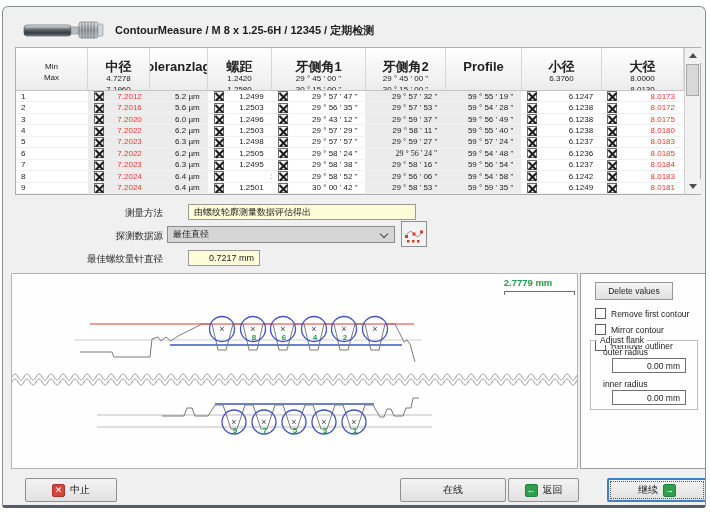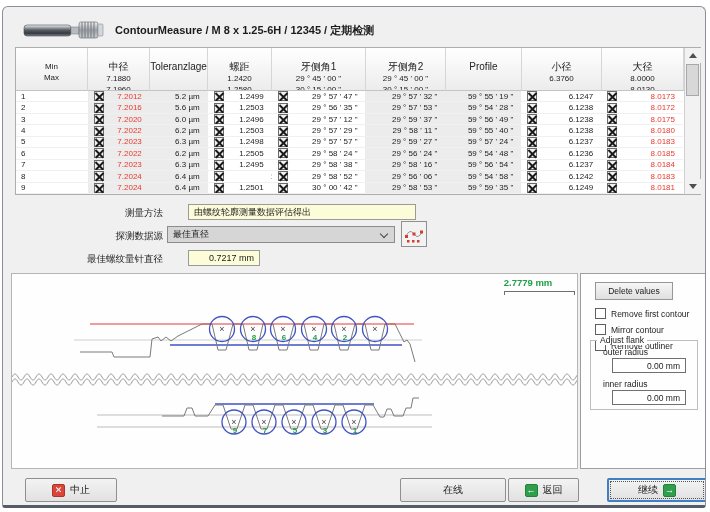--- a/index.html
+++ b/index.html
@@ -12,21 +12,21 @@
   
   #title{position:absolute;left:112px;top:16px;font-size:11px;font-weight:bold;color:#1c1c1c;}
 
   
   #tablewrap{position:absolute;left:12px;top:40px;width:686px;height:148px;background:#fff;
     border:1px solid #aeaeae;}
   #thead{display:flex;height:43px;}
   .hcell{border-right:1px solid #d6d6d6;border-bottom:1px solid #c4c4c4;
     background:linear-gradient(#ffffff,#ececec);display:flex;flex-direction:column;
     align-items:center;justify-content:flex-start;padding-top:13px;overflow:hidden;}
-  .ht{font-size:10px;font-weight:normal;color:#222;line-height:12px;white-space:nowrap;}
+  .ht{font-size:13px;font-weight:bold;color:#222;line-height:12px;white-space:nowrap;}
   .hm,.hx{font-size:8px;color:#222;line-height:11px;white-space:nowrap;}
   #tbody{position:absolute;left:0;top:43px;right:17px;bottom:0;display:flex;flex-direction:column;}
   .trow{display:flex;flex:1 1 auto;align-items:stretch;}
   .tcell{display:flex;align-items:center;font-size:8px;color:#1c1c1c;
     border-bottom:1px solid #f0f0f0;overflow:hidden;}
   .tcell.shade{background:#ececec;}
   .tcell .val{flex:1;text-align:right;padding-right:8px;white-space:nowrap;}
   .tcell .val.red{color:#e8392e;}
   .numcell{padding-left:5px;font-size:8px;color:#1c1c1c;}
   .cbx{width:10px;height:10px;margin-left:6px;border:1px solid #6a6a6a;background:#f2f2f2;
@@ -114,21 +114,21 @@
 
   <div id="tablewrap">
     <div id="thead">
         <div class="hcell" style="width: 72px;">
           <span class="ht"></span>
           <span class="hm">Min</span>
           <span class="hx">Max</span>
         </div>
         <div class="hcell" style="width: 62px;">
           <span class="ht">中径</span>
-          <span class="hm">7.1880</span>
+          <span class="hm">4.7278</span>
           <span class="hx">7.1960</span>
         </div>
         <div class="hcell" style="width: 58px;">
           <span class="ht">Toleranzlage</span>
           <span class="hm"></span>
           <span class="hx"></span>
         </div>
         <div class="hcell" style="width: 64px;">
           <span class="ht">螺距</span>
           <span class="hm">1.2420</span>
@@ -233,21 +233,21 @@
           </div>
           <div class="tcell shade" style="width: 58px;">
             <span class="val">6.0 µm</span>
           </div>
           <div class="tcell" style="width: 64px;">
             <span class="cbx"></span>
             <span class="val">1.2496</span>
           </div>
           <div class="tcell" style="width: 94px;">
             <span class="cbx"></span>
-            <span class="val">29 ° 57 ' 12 "</span>
+            <span class="val">29 ° 43 ' 12 "</span>
           </div>
           <div class="tcell shade" style="width: 80px;">
             <span class="val">29 ° 59 ' 37 "</span>
           </div>
           <div class="tcell shade" style="width: 76px;">
             <span class="val">59 ° 56 ' 49 "</span>
           </div>
           <div class="tcell" style="width: 80px;">
             <span class="cbx"></span>
             <span class="val">6.1238</span>
@@ -331,21 +331,21 @@
             <span class="val">6.2 µm</span>
           </div>
           <div class="tcell" style="width: 64px;">
             <span class="cbx"></span>
             <span class="val">1.2505</span>
           </div>
           <div class="tcell" style="width: 94px;">
             <span class="cbx"></span>
             <span class="val">29 ° 58 ' 24 "</span>
           </div>
-          <div class="tcell shade" style="width: 80px;">
+          <div class="tcell shade" style="width: 80px; font-family: Liberation Serif, serif;">
             <span class="val">29 ° 56 ' 24 "</span>
           </div>
           <div class="tcell shade" style="width: 76px;">
             <span class="val">59 ° 54 ' 48 "</span>
           </div>
           <div class="tcell" style="width: 80px;">
             <span class="cbx"></span>
             <span class="val">6.1236</span>
           </div>
           <div class="tcell" style="width: 82px;">

